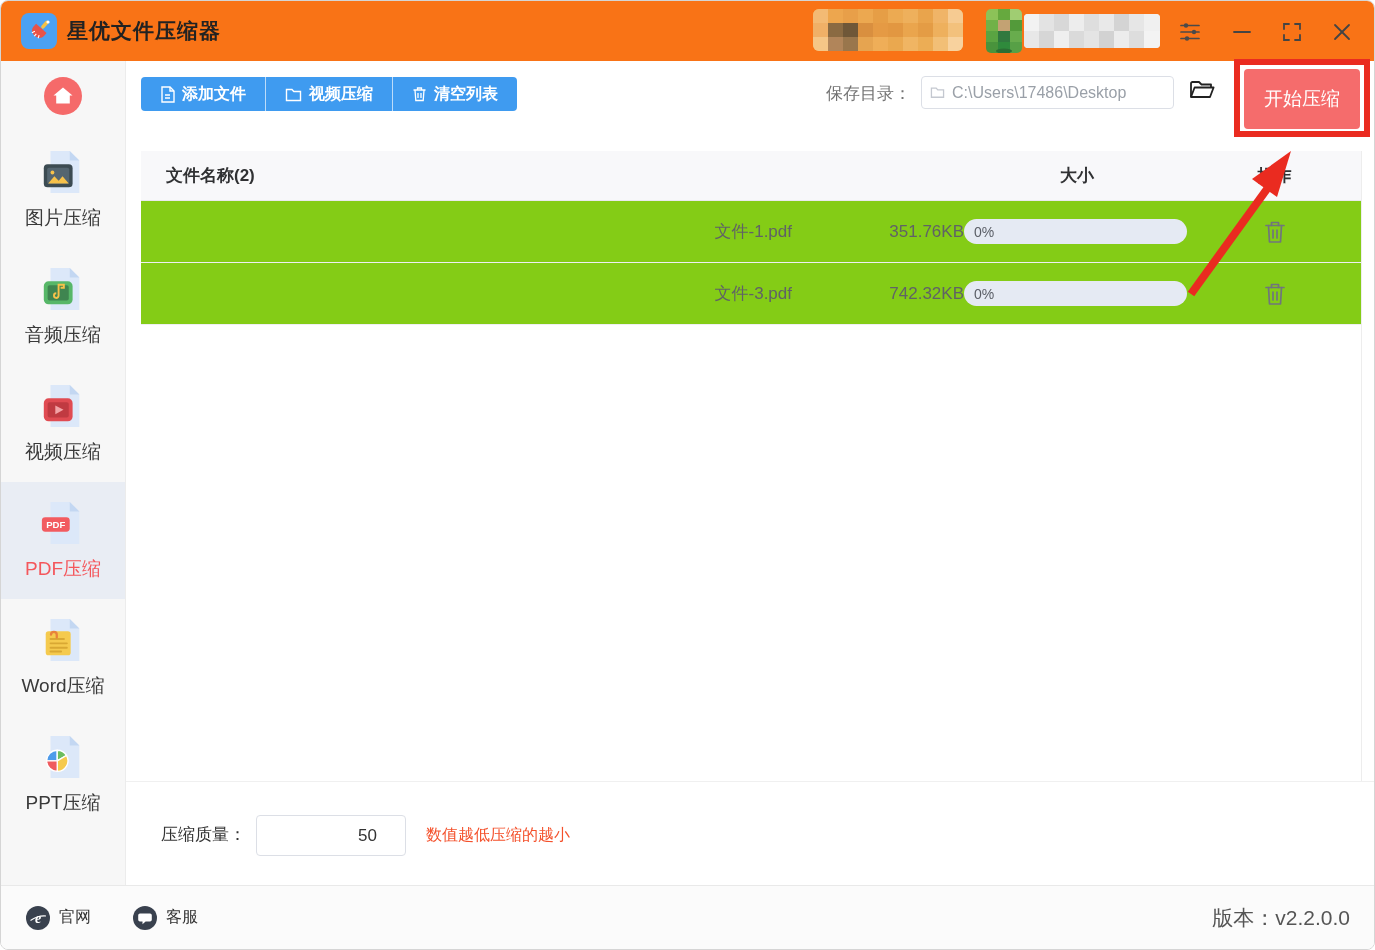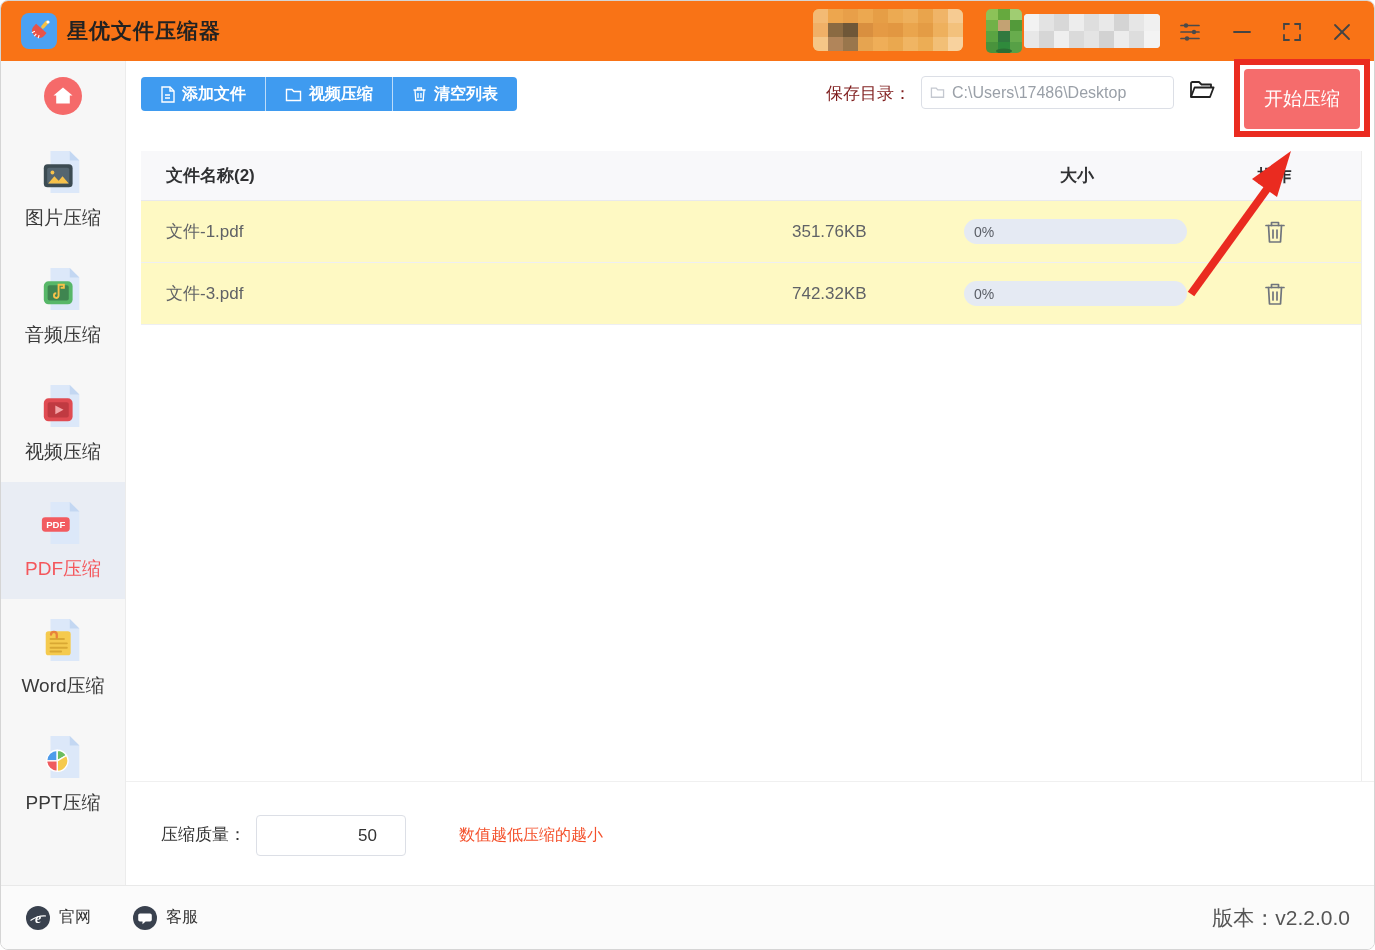--- a/index.html
+++ b/index.html
@@ -34,55 +34,55 @@
   
   .content { position:absolute; left:125px; top:60px; right:0; bottom:64px; background:#fff; }
 
   .btn-group { position:absolute; left:15px; top:16px; height:34px; display:flex;
                border-radius:4px; overflow:hidden; }
   .blue-btn { background:#3f9bf0; border:0; color:#fff; font-size:16px; height:34px;
               display:flex; align-items:center; gap:7px; padding:0 19px; cursor:pointer;
               font-family:inherit;font-weight:bold; }
   .blue-btn + .blue-btn { border-left:1px solid rgba(255,255,255,.65); }
 
-  .save-label { position:absolute; left:700px; top:0; height:66px; line-height:66px; font-size:17px; color:#7f1d1d; }
+  .save-label { position:absolute; left:700px; top:0; height:66px; line-height:66px; font-size:17px; color:#737373; }
   .dir-input-wrap { position:absolute; left:795px; top:15px; width:253px; height:33px;
                     border:1px solid #dcdfe6; border-radius:4px; background:#fff;
                     display:flex; align-items:center; padding:0 8px; gap:7px; }
   .dir-input { border:0; outline:none; flex:1; font-size:16px; color:#9aa0a8; font-family:inherit; background:transparent; }
   .folder-btn { position:absolute; left:1058px; top:12px; width:36px; height:36px; background:transparent;
                 border:0; cursor:pointer; display:flex; align-items:center; justify-content:center; }
   .start-btn { position:absolute; left:1118px; top:8px; width:116px; height:60px; background:#f56c6c;
                color:#fff; border:0; border-radius:4px; font-size:19px; cursor:pointer; font-family:inherit; }
 
   
   .file-table { position:absolute; left:15px; right:13px; top:90px; }
   .t-head { height:50px; background:#f8f8fa; display:flex; align-items:center;
             font-size:17px; font-weight:bold; color:#303133; border-bottom:1px solid #e9e9ee; }
   .t-row  { height:62px; display:flex; align-items:center; font-size:17px; color:#606266;
-            border-bottom:1px solid #eeeff2; background:#fef9c3; }
+            border-bottom:1px solid #eeeff2; background:#84cc16;text-align:right; }
   .col-name { flex:1; padding-left:25px; }
   .col-size { width:172px; }
   .col-progress { width:268px; }
   .col-action { width:129px; display:flex; justify-content:center; transform:translateX(-22px); }
   .t-head .col-action { font-weight:bold; }
   .pill { width:223px; height:25px; border-radius:13px; background:#e5eaf3; display:flex;
           align-items:center; padding-left:10px; font-size:14px; color:#5a5e66; }
   .trash-btn { background:transparent; border:0; cursor:pointer; display:flex; }
   .scroll-line { position:absolute; right:12px; top:90px; height:630px; border-left:1px solid #ededed; }
 
   
   .bottom-panel { position:absolute; left:0; right:0; top:720px; height:106px; border-top:1px solid #f0f0f0; background:#fff; }
   .quality-label { position:absolute; left:35px; top:0; height:106px; line-height:106px; font-size:17px; color:#333; }
   .quality-box { position:absolute; left:130px; top:33px; width:150px; height:41px;
                  border:1px solid #dcdfe6; border-radius:4px; display:flex; background:#fff; overflow:hidden; }
   .quality-input { flex:1; border:0; outline:none; text-align:center; font-size:17px; color:#333;
                    font-family:inherit; background:transparent; }
   .quality-hint { position:absolute; left:300px; top:0; height:106px; line-height:106px;
-                  font-size:16px; color:#f4512c;margin-left:33px; }
+                  font-size:16px; color:#f4512c; }
 
   
   .footer { position:absolute; left:0; right:0; bottom:0; height:64px; background:#fbfbfb;
             border-top:1px solid #e9e9e9; display:flex; align-items:center; }
   .foot-link { display:flex; align-items:center; gap:9px; cursor:pointer; background:transparent; border:0;
                font-size:16px; color:#333; font-family:inherit; }
   .fl-site { margin-left:25px; } .fl-support { margin-left:42px; }
   .foot-version { position:absolute; right:24px; font-size:21px; color:#555; }
 
   

